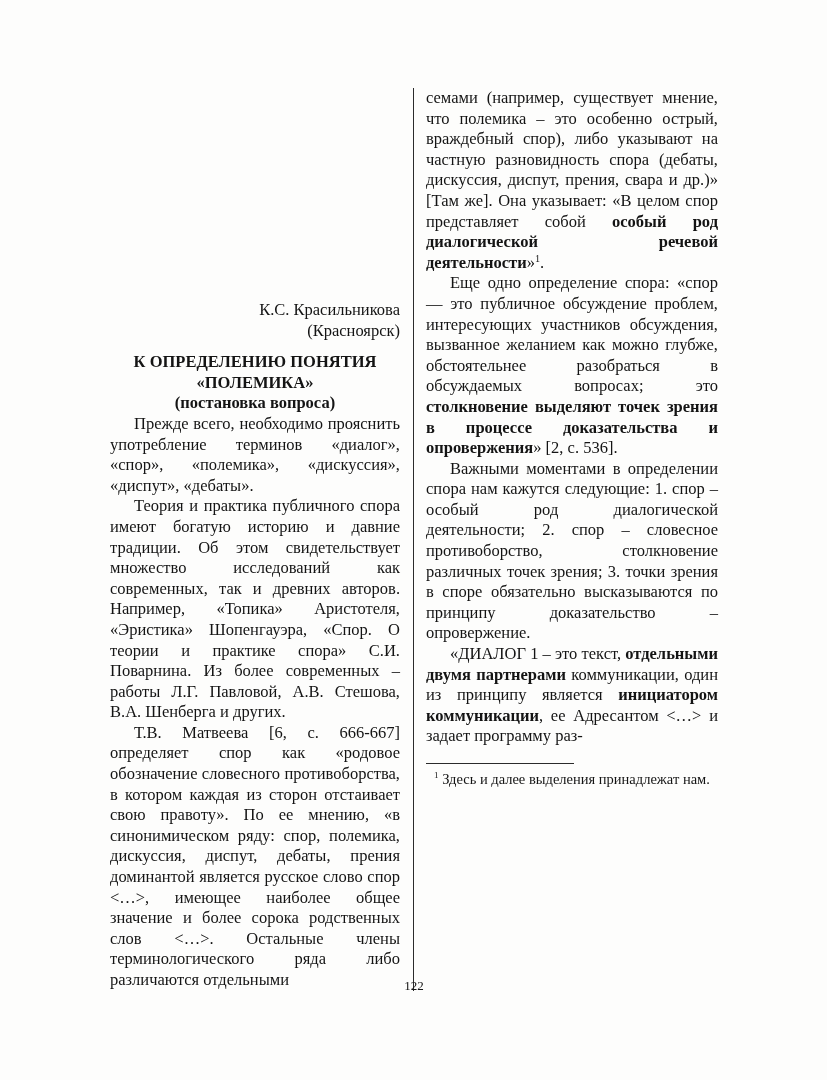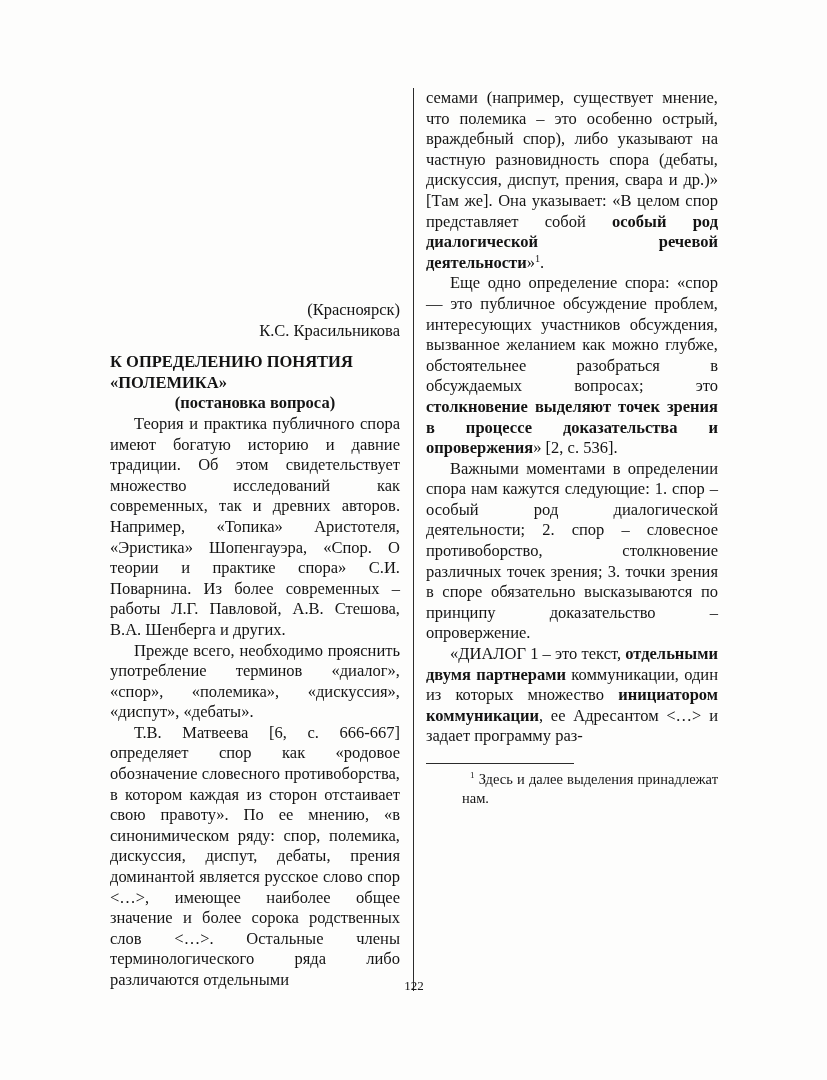--- a/index.html
+++ b/index.html
@@ -44,20 +44,21 @@
   .top-spacer { height: 212px; }
   .byline {
     text-align: right;
     margin-bottom: 11px;
   }
   .title {
     margin: 0 0 0 0;
     font-size: 16.5px;
     line-height: 20.6px;
     font-weight: bold;
+    text-align: center;
   }
   .subtitle {
     font-weight: bold;
     text-align: center;
   }
   p.para {
     margin: 0;
     text-align: justify;
   }
   p.para.indent { text-indent: 24px; }
@@ -73,63 +74,62 @@
     width: 148px;
     height: 0;
     border-top: 1px solid #2b2b2b;
     margin-bottom: 6px;
   }
   .footnote-text {
     font-size: 14.5px;
     line-height: 19px;
     text-align: justify;
     text-indent: 8px;
-    margin-left: 36px;
   }
   .page-number {
     position: absolute;
     top: 978px;
     left: 110px;
     width: 608px;
     text-align: center;
     font-size: 13px;
   }
 </style>
 </head>
 <body>
 
 <div class="page">
   <div class="columns">
 
     <div class="col col-left">
       <div class="top-spacer"></div>
       <div class="byline">
+        <div>К.С. Красильникова</div>
         <div>(Красноярск)</div>
-        <div>К.С. Красильникова</div>
       </div>
       <h1 class="title">
         <span>К ОПРЕДЕЛЕНИЮ ПОНЯТИЯ</span><br>
         <span>«ПОЛЕМИКА»</span>
       </h1>
       <div class="subtitle">(постановка вопроса)</div>
       <div>
+          <p class="para indent"><span>Прежде всего, необходимо прояснить употребление терминов «диалог», «спор», «полемика», «дискуссия», «диспут», «дебаты».</span></p>
           <p class="para indent"><span>Теория и практика публичного спора имеют богатую историю и давние традиции. Об этом свидетельствует множество исследований как современных, так и древних авторов. Например, «Топика» Аристотеля, «Эристика» Шопенгауэра, «Спор. О теории и практике спора» С.И. Поварнина. Из более современных – работы Л.Г. Павловой, А.В. Стешова, В.А. Шенберга и других.</span></p>
-          <p class="para indent"><span>Прежде всего, необходимо прояснить употребление терминов «диалог», «спор», «полемика», «дискуссия», «диспут», «дебаты».</span></p>
           <p class="para indent"><span>Т.В. Матвеева [6, с. 666-667] определяет спор как «родовое обозначение словесного противоборства, в котором каждая из сторон отстаивает свою правоту». По ее мнению, «в синонимическом ряду: спор, полемика, дискуссия, диспут, дебаты, прения доминантой является русское слово спор &lt;…&gt;, имеющее наиболее общее значение и более сорока родственных слов &lt;…&gt;. Остальные члены терминологического ряда либо различаются отдельными</span></p>
         </div>
     </div>
 
     <div class="col-divider"></div>
 
     <div class="col col-right">
       <div>
           <p class="para"><span>семами (например, существует мнение, что полемика – это особенно острый, враждебный спор), либо указывают на частную разновидность спора (дебаты, дискуссия, диспут, прения, свара и др.)» [Там же]. Она указывает: «В целом спор представляет собой </span><span style="font-weight: bold;">особый род диалогической речевой деятельности</span><span>»</span><sup>1</sup><span>.</span></p>
           <p class="para indent"><span>Еще одно определение спора: «спор — это публичное обсуждение проблем, интересующих участников обсуждения, вызванное желанием как можно глубже, обстоятельнее разобраться в обсуждаемых вопросах; это </span><span style="font-weight: bold;">столкновение выделяют точек зрения в процессе доказательства и опровержения</span><span>» [2, с. 536].</span></p>
           <p class="para indent"><span>Важными моментами в определении спора нам кажутся следующие: 1. спор – особый род диалогической деятельности; 2. спор – словесное противоборство, столкновение различных точек зрения; 3. точки зрения в споре обязательно высказываются по принципу доказательство – опровержение.</span></p>
-          <p class="para indent"><span>«</span><span style="font-weight: normal;">ДИАЛОГ 1</span><span> – это текст, </span><span style="font-weight: bold;">отдельными двумя партнерами</span><span> коммуникации, один из которых множество </span><span style="font-weight: bold; margin-top: 16px;">инициатором коммуникации</span><span>, ее Адресантом &lt;…&gt; и задает программу раз-</span></p>
+          <p class="para indent"><span>«</span><span style="font-weight: normal;">ДИАЛОГ 1</span><span> – это текст, </span><span style="font-weight: bold;">отдельными двумя партнерами</span><span> коммуникации, один из принципу является </span><span style="font-weight: bold; margin-top: 16px;">инициатором коммуникации</span><span>, ее Адресантом &lt;…&gt; и задает программу раз-</span></p>
         </div>
       <div class="footnote">
         <div class="footnote-rule"></div>
         <div class="footnote-text"><sup>1</sup><span> Здесь и далее выделения принадлежат нам.</span></div>
       </div>
     </div>
 
   </div>
 
   <div class="page-number">122</div>

